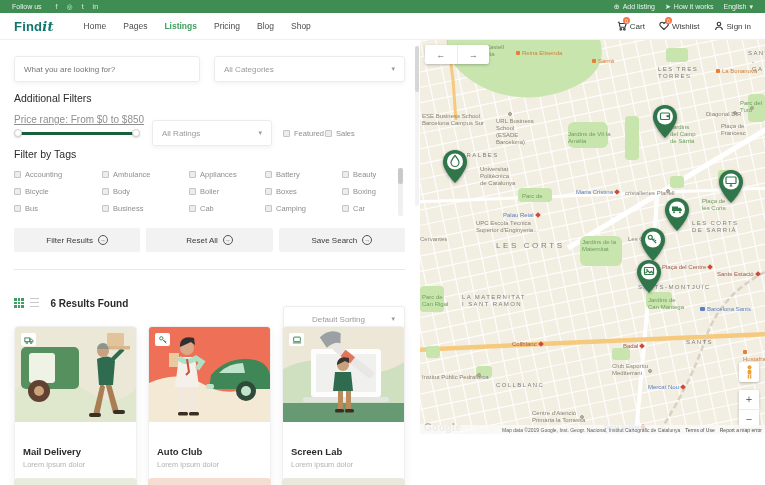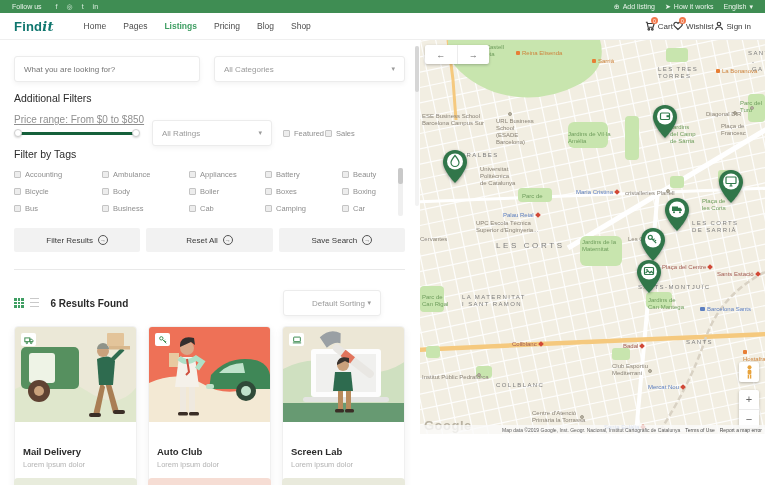--- a/index.html
+++ b/index.html
@@ -17,21 +17,21 @@
   .tb-ic { font-size:7px; }
 
   
   .header { position:absolute; left:0; top:13px; width:765px; height:27px; background:#fff;
     border-bottom:1px solid #efefef; display:flex; align-items:center; padding:0 14px; }
   .logo { font-size:13px; font-weight:bold; color:#0f766e; letter-spacing:.2px; }
   .logo .it { font-family:"DejaVu Serif", serif; font-style:italic; font-weight:bold; }
   .nav { display:flex; gap:17px; margin-left:30px; }
   .nav-item { font-size:8.5px; color:#4c4c4c; cursor:pointer; }
   .nav-item.active { color:#3f9e63; font-weight:bold; }
-  .hdr-right { margin-left:auto; display:flex; align-items:center; font-size:8px; color:#3c3c3c; }
+  .hdr-right { margin-left:auto; display:flex; align-items:center; gap:14px; font-size:8px; color:#3c3c3c; }
   .hdr-act { display:flex; align-items:center; gap:3px; cursor:pointer; position:relative; }
   .badge { position:absolute; top:-4px; left:6px; background:#f2784b; color:#fff; font-size:5px;
     width:7px; height:7px; border-radius:50%; display:flex; align-items:center; justify-content:center; }
   .hic { width:10px; height:10px; display:inline-block; }
   .hic svg { width:10px; height:10px; stroke:#3c3c3c; fill:none; stroke-width:1.4; }
 
   
   .panel { position:absolute; left:0; top:40px; width:420px; height:445px; background:#fff; }
   .sel, .inp { position:absolute; height:26px; background:#fff; border:1px solid #ececec; border-radius:3px;
     box-shadow:0 2px 5px rgba(0,0,0,.05); font-size:8px; color:#9a9a9a; display:flex; align-items:center;
@@ -105,21 +105,21 @@
   .pegman { position:absolute; right:6px; top:322px; width:20px; height:20px; background:#fff; border-radius:2px;
     box-shadow:0 1px 3px rgba(0,0,0,.25); display:flex; align-items:center; justify-content:center; cursor:pointer; z-index:6; }
   .zoomctl { position:absolute; right:6px; top:350px; width:20px; height:38px; background:#fff; border-radius:2px;
     box-shadow:0 1px 3px rgba(0,0,0,.25); display:flex; flex-direction:column; z-index:6; }
   .zoomctl span { flex:1; display:flex; align-items:center; justify-content:center; font-size:11px; color:#666; cursor:pointer; }
   .zoomctl span:first-child { border-bottom:1px solid #ececec; }
   .attrib { position:absolute; left:0; bottom:0; width:345px; height:9px; background:rgba(250,250,250,.8);
     display:flex; align-items:center; justify-content:flex-end; gap:5px; font-size:5px; color:#5f5f5f;
     padding:0 3px; z-index:7; }
   .attrib .lnk { cursor:pointer; color:#4a4a4a; }
-  .glogo { position:absolute; left:4px; bottom:1px; font-size:13px; color:#b9b2a2; letter-spacing:.5px; z-index:7;
+  .glogo { position:absolute; left:4px; bottom:1px; font-size:10px; color:#b9b2a2; letter-spacing:.5px; z-index:7;
     font-weight:bold; }
 </style>
 </head>
 <body>
 
 <div class="topbar">
   <div class="left">
     <span>Follow us</span>
     <span class="soc">
         <span>f</span>
@@ -310,21 +310,21 @@
         <i></i>
         <i></i>
         <i></i>
       </span>
     <span class="listic">
         <i></i>
         <i></i>
         <i></i>
       </span>
     <span class="rcount">6 Results Found</span>
-    <div class="sel" style="left:269px; top:0; width:98px;padding-left:28px;">
+    <div class="sel" style="left:269px; top:16px; width:122px;padding-left:28px;">
       <span>Default Sorting</span>
       <span class="chev">▾</span>
     </div>
   </div>
 
   <div class="cards">
 
     <div class="card">
       <div class="cimg">
         <svg width="123" height="95" viewBox="0 0 123 95">

